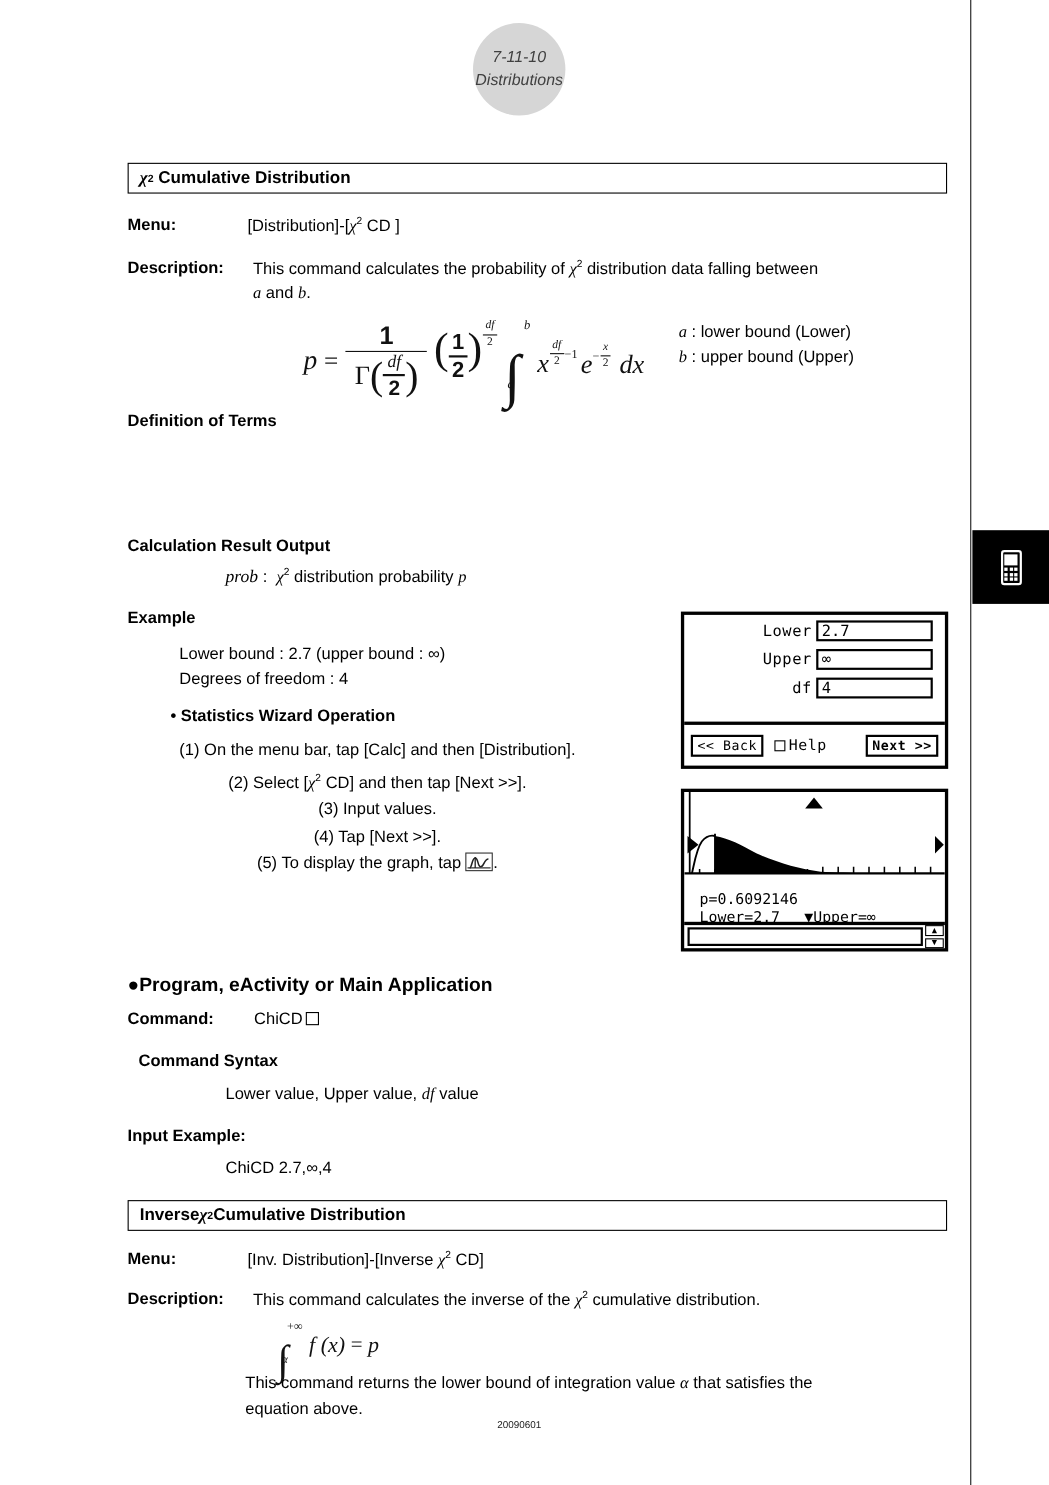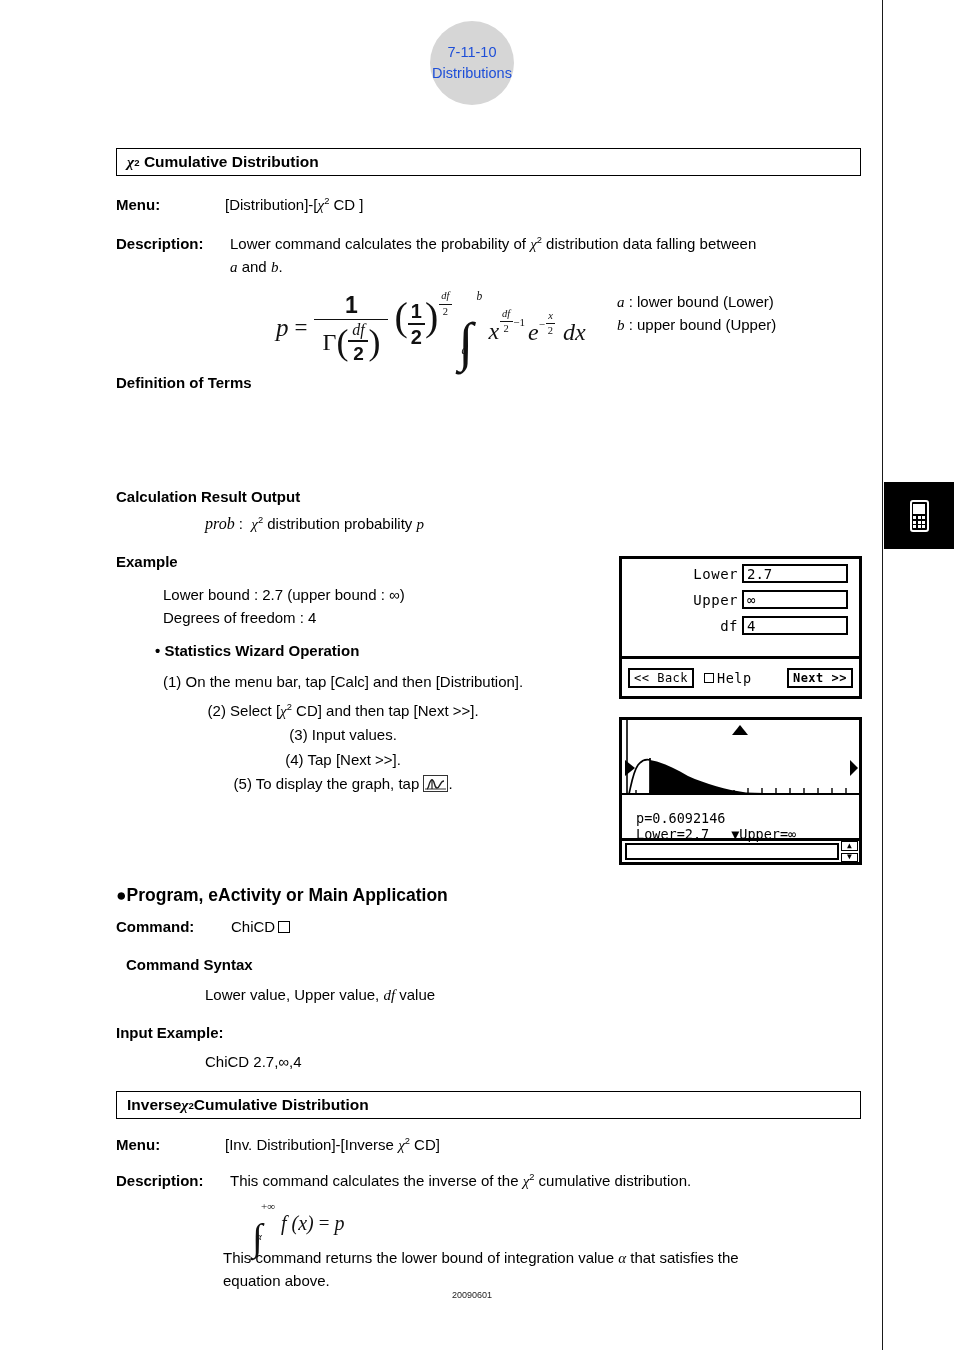--- a/index.html
+++ b/index.html
@@ -20,22 +20,22 @@
     position: absolute; top: 0; left: 882px;
     width: 1px; height: 1350px; background: #1a1a1a;
   }
 
   .header-badge {
     position: absolute; left: 430px; top: 21px;
     width: 84px; height: 84px; border-radius: 50%;
     background: #d6d6d6;
     display: flex; flex-direction: column;
     align-items: center; justify-content: center;
-    font-size: 14.5px; line-height: 1.45;
-    color: #1d4ed8;
+    font-style: italic; font-size: 14.5px; line-height: 1.45;
+    color: #404040;
   }
   .header-badge span { display: block; white-space: nowrap; }
 
   .side-tab {
     position: absolute; left: 884px; top: 482px;
     width: 70px; height: 67px; background: #000000;
     display: flex; align-items: center; justify-content: center;
   }
   .calc-glyph {
     width: 19px; height: 32px; border: 2px solid #ffffff;
@@ -179,21 +179,21 @@
     <span class="lbl-bold">Menu:</span>
   </div>
   <div class="row txt" style="left:225px; top:196px;">
     <span>[Distribution]-[</span><span class="chi">χ</span><span class="sup">2</span><span> CD ]</span>
   </div>
 
   <div class="row" style="left:116px; top:235px;">
     <span class="lbl-bold">Description:</span>
   </div>
   <div class="row txt" style="left:230px; top:235px; width:640px;">
-    <span>Lower command calculates the probability of </span><span class="chi">χ</span><span class="sup">2</span><span> distribution data falling between</span>
+    <span>This command calculates the probability of </span><span class="chi">χ</span><span class="sup">2</span><span> distribution data falling between</span>
   </div>
   <div class="row txt" style="left:230px; top:258px;">
     <span class="mi">a</span><span> and </span><span class="mi">b</span><span>.</span>
   </div>
 
   <div class="formula" style="left:276px; top:288px; height:80px;">
     <div style="display:flex; align-items:center; height:80px;">
 
       <span style="font-style:italic; font-size:25px;">p</span>
       <span style="font-size:23px; margin:0 7px 0 6px;">=</span>

